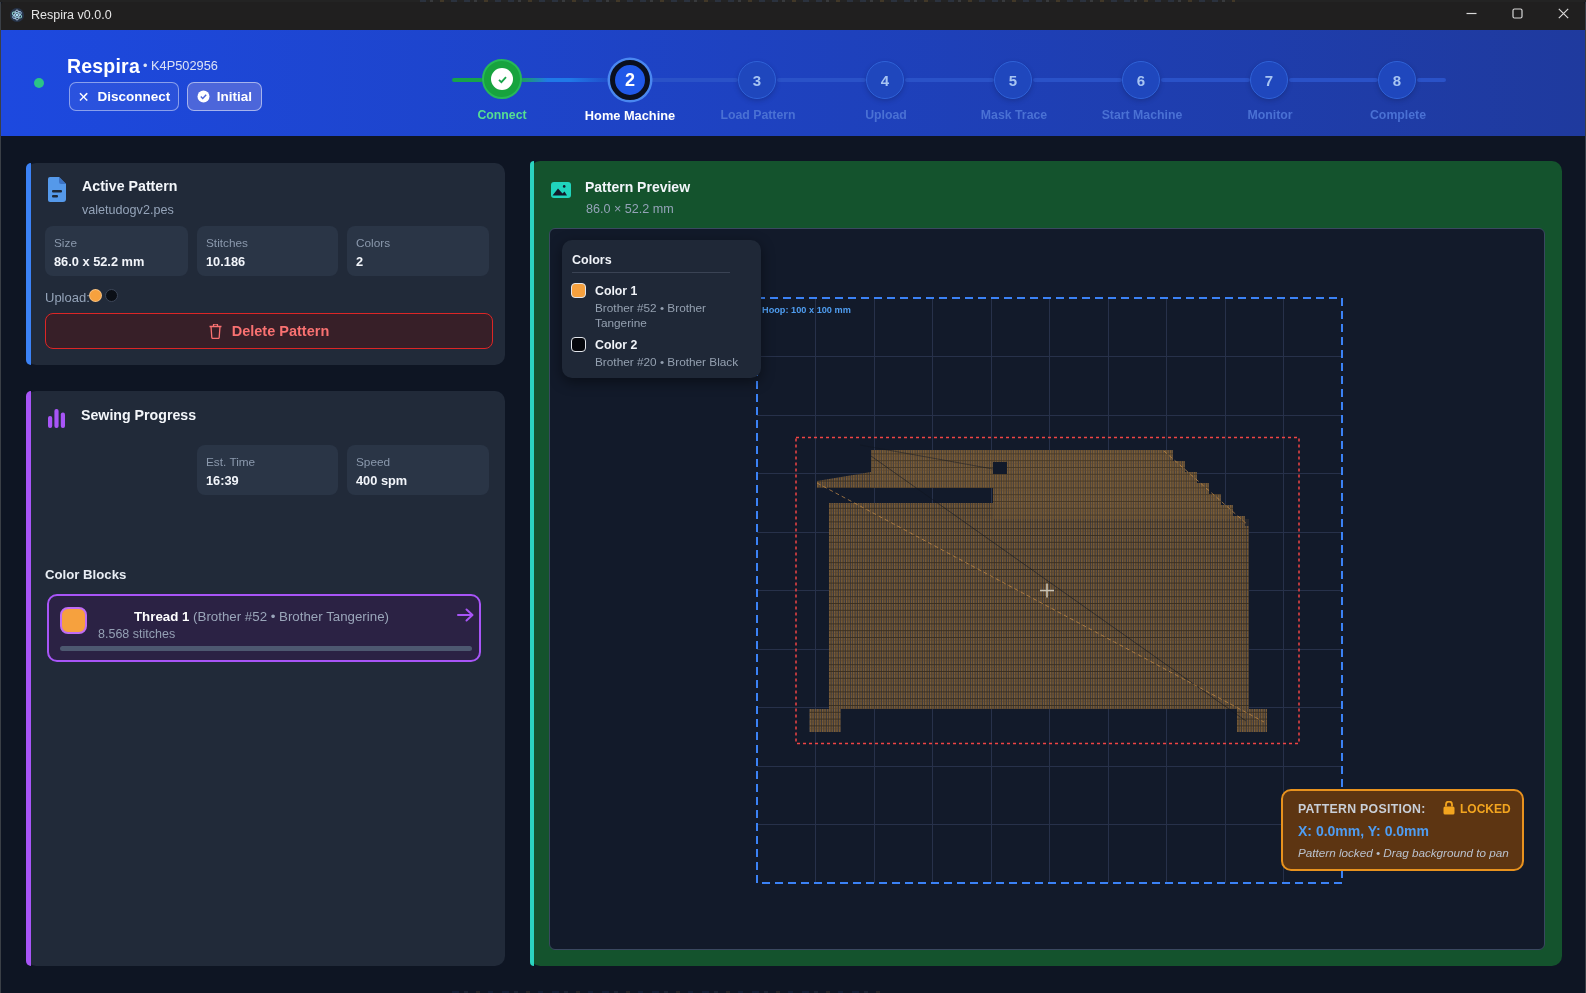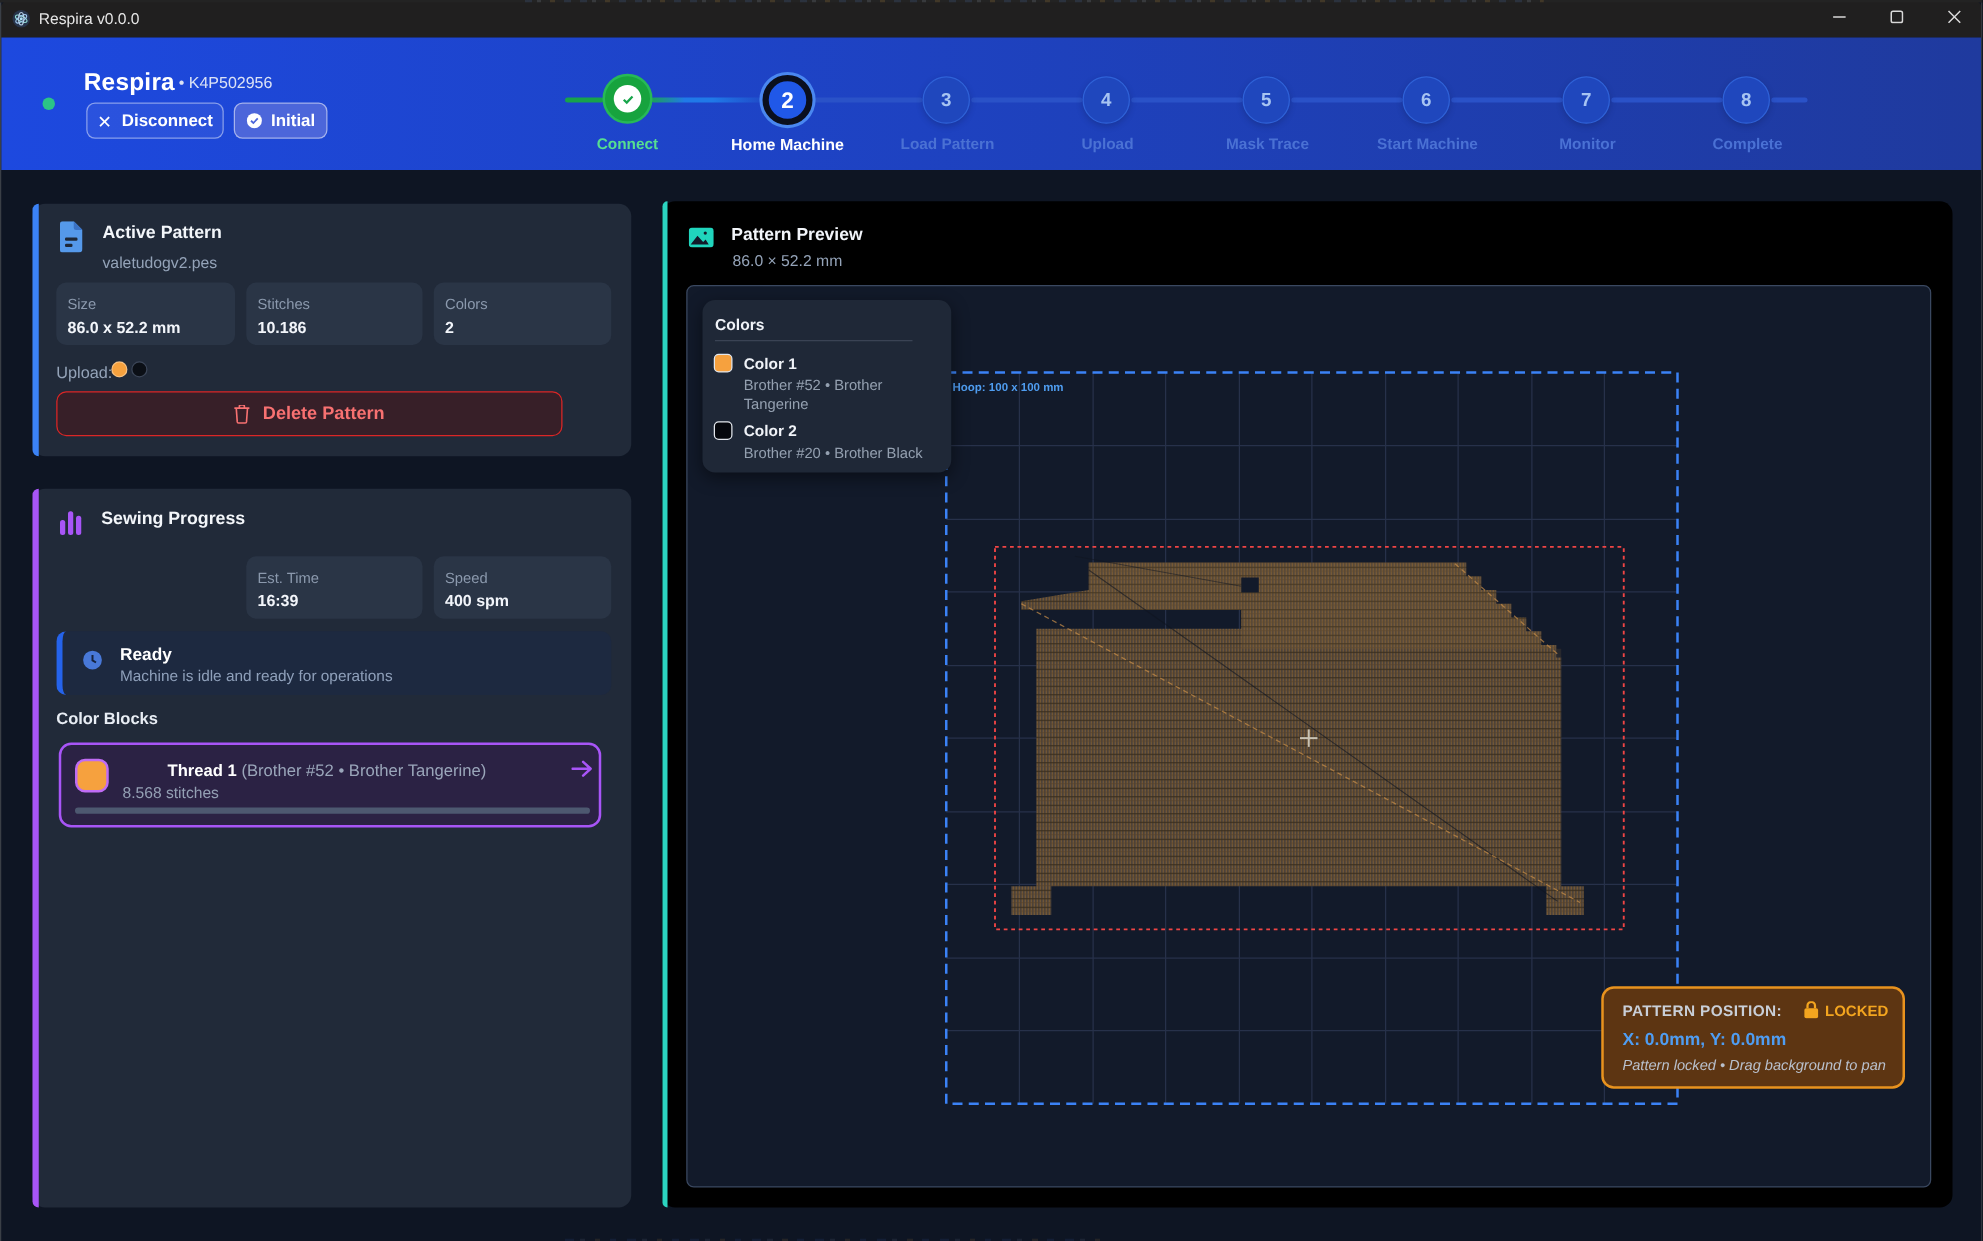--- a/index.html
+++ b/index.html
@@ -32,21 +32,21 @@
 .lbl-off { color:#4a71d4; }
 
 
 .card { position:absolute; background:#212a39; border-radius:10px; }
 .bleft { position:absolute; left:0; top:0; bottom:0; width:5px; border-radius:10px 0 0 10px; }
 .statbox { position:absolute; height:50px; background:#2a3546; border-radius:8px; padding:10px 0 0 9px; }
 .statbox .lb { font-size:11.8px; color:#8b99ad; }
 .statbox .vl { font-size:12.8px; font-weight:bold; color:#f2f5fa; margin-top:4px; }
 
 
-#panel { position:absolute; left:530px; top:161px; width:1032px; height:805px; background:#000000; border-radius:10px; }
+#panel { position:absolute; left:530px; top:161px; width:1032px; height:805px; background:#14532d; border-radius:10px; }
 #canvas { position:absolute; left:19px; top:67px; width:996px; height:722px; background:#121a2a; border:1px solid #3a4860; border-radius:6px; overflow:hidden; }
 
 #legend { position:absolute; left:12px; top:11px; width:199px; height:138px; background:#1f2837; border-radius:10px; box-shadow:0 4px 14px rgba(0,0,0,0.45); }
 
 #lockbox { position:absolute; left:731px; top:560px; width:243px; height:82px; background:#5d3512; border:2px solid #e8921e; border-radius:10px; }
 #controls { position:absolute; left:738px; top:655px; width:236px; height:47px; background:#1d2737; border-radius:10px; }
 .cbtn { position:absolute; top:8px; width:31px; height:30px; background:#38414f; border:1px solid #4a5365; border-radius:6px; color:#d7dde6; display:flex; align-items:center; justify-content:center; }
 </style>
 </head>
 <body>
@@ -147,21 +147,21 @@
         <div class="lb">Stitches</div>
         <div class="vl">10.186</div>
       </div>
     <div class="statbox" style="left:321px;top:63px;width:142px;">
         <div class="lb">Colors</div>
         <div class="vl">2</div>
       </div>
     <div class="abs" style="left:19px;top:127px;font-size:13px;color:#94a3b8;">Upload:</div>
     <div class="abs" style="left:63px;top:126px;width:13px;height:13px;border-radius:50%;background:#f6a13e;border:1.5px solid rgba(255,255,255,0.35);"></div>
     <div class="abs" style="left:79px;top:126px;width:13px;height:13px;border-radius:50%;background:#0b0f16;border:1.5px solid #3c4658;"></div>
-    <div class="abs" style="left:19px;top:150px;width:405px;height:36px;border:1px solid #dc2626;border-radius:8px;background:#371f28;display:flex;align-items:center;justify-content:center;color:#f87171;font-size:14.5px;font-weight:bold;">
+    <div class="abs" style="left:19px;top:150px;width:448px;height:36px;border:1px solid #dc2626;border-radius:8px;background:#371f28;display:flex;align-items:center;justify-content:center;color:#f87171;font-size:14.5px;font-weight:bold;">
       <svg width="13" height="15" viewBox="0 0 13 15" style="margin-right:10px;">
           <path d="M0.5 2.5 H12.5 M4.5 2.5 V1 a1 1 0 0 1 1-1 h2 a1 1 0 0 1 1 1 V2.5 M2 2.5 L2.8 13.5 a1.2 1.2 0 0 0 1.2 1 h5 a1.2 1.2 0 0 0 1.2-1 L11 2.5" fill="none" stroke="#f87171" stroke-width="1.3"></path>
         </svg>
       Delete Pattern
     </div>
   </div>
 
   <div class="card" id="card2" style="left:26px;top:391px;width:479px;height:575px;">
     <div class="bleft" style="background:#a855f7;"></div>
     <svg class="abs" style="left:22px;top:15px;" width="18" height="22" viewBox="0 0 18 22">
@@ -172,28 +172,20 @@
     <div class="abs" style="left:55px;top:16px;font-size:14.2px;font-weight:bold;color:#f3f6fa;">Sewing Progress</div>
     <div class="statbox" style="left:171px;top:54px;width:141px;">
         <div class="lb">Est. Time</div>
         <div class="vl">16:39</div>
       </div>
     <div class="statbox" style="left:321px;top:54px;width:142px;">
         <div class="lb">Speed</div>
         <div class="vl">400 spm</div>
       </div>
 
-    <div class="abs" style="left:19px;top:114px;width:444px;height:51px;background:#1d2940;border-left:5px solid #2563eb;border-radius:8px;">
-      <svg class="abs" style="left:16px;top:15px;" width="16" height="16" viewBox="0 0 16 16">
-          <circle cx="8" cy="8" r="7.5" fill="#4878d8"></circle>
-          <path d="M8 4 V8.3 L10.8 10" fill="none" stroke="#16233f" stroke-width="1.6"></path>
-        </svg>
-      <div class="abs" style="left:46px;top:11px;font-size:13.8px;font-weight:bold;color:#fff;">Ready</div>
-      <div class="abs" style="left:46px;top:29px;font-size:12.3px;color:#8fa0ba;">Machine is idle and ready for operations</div>
-    </div>
 
     <div class="abs" style="left:19px;top:176px;font-size:13.2px;font-weight:bold;color:#e8edf4;">Color Blocks</div>
 
     <div class="abs" style="left:21px;top:203px;width:434px;height:68px;border:2px solid #a855f7;border-radius:10px;background:#2b2244;">
       <div class="abs" style="left:11px;top:11px;width:27px;height:27px;border-radius:8px;background:#f6a13e;border:2px solid #c06cf4;"></div>
       <div class="abs" style="left:49px;top:13px;font-size:13.3px;color:#9aa6ba;margin-left:36px;"><span style="font-weight:bold;color:#fff;">Thread 1</span> (Brother #52 • Brother Tangerine)</div>
       <div class="abs" style="left:49px;top:31px;font-size:12.5px;color:#94a0b4;">8.568 stitches</div>
       <svg class="abs" style="left:408px;top:12px;" width="17" height="14" viewBox="0 0 17 14">
           <path d="M1 7 H15 M9.5 1.5 L15.5 7 L9.5 12.5" fill="none" stroke="#a855f7" stroke-width="2" stroke-linecap="round" stroke-linejoin="round"></path>
         </svg>

